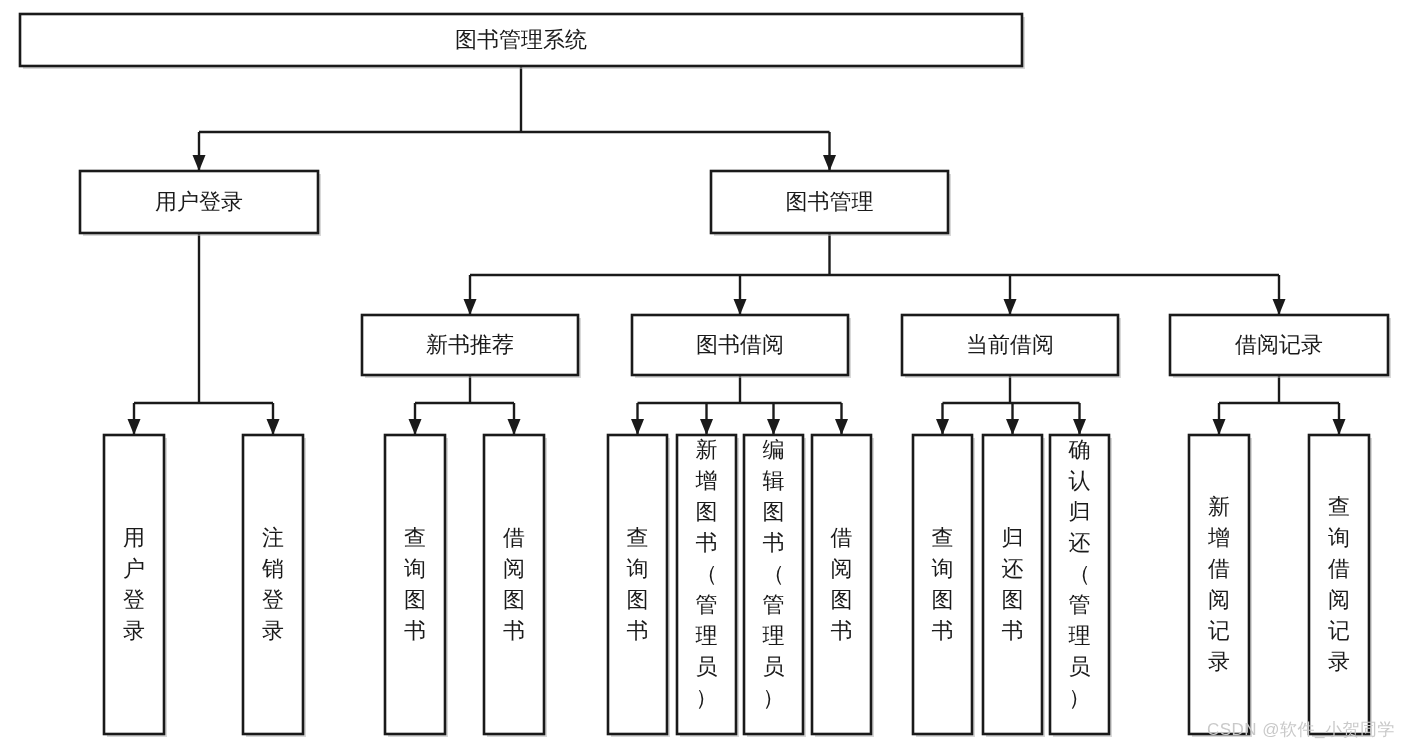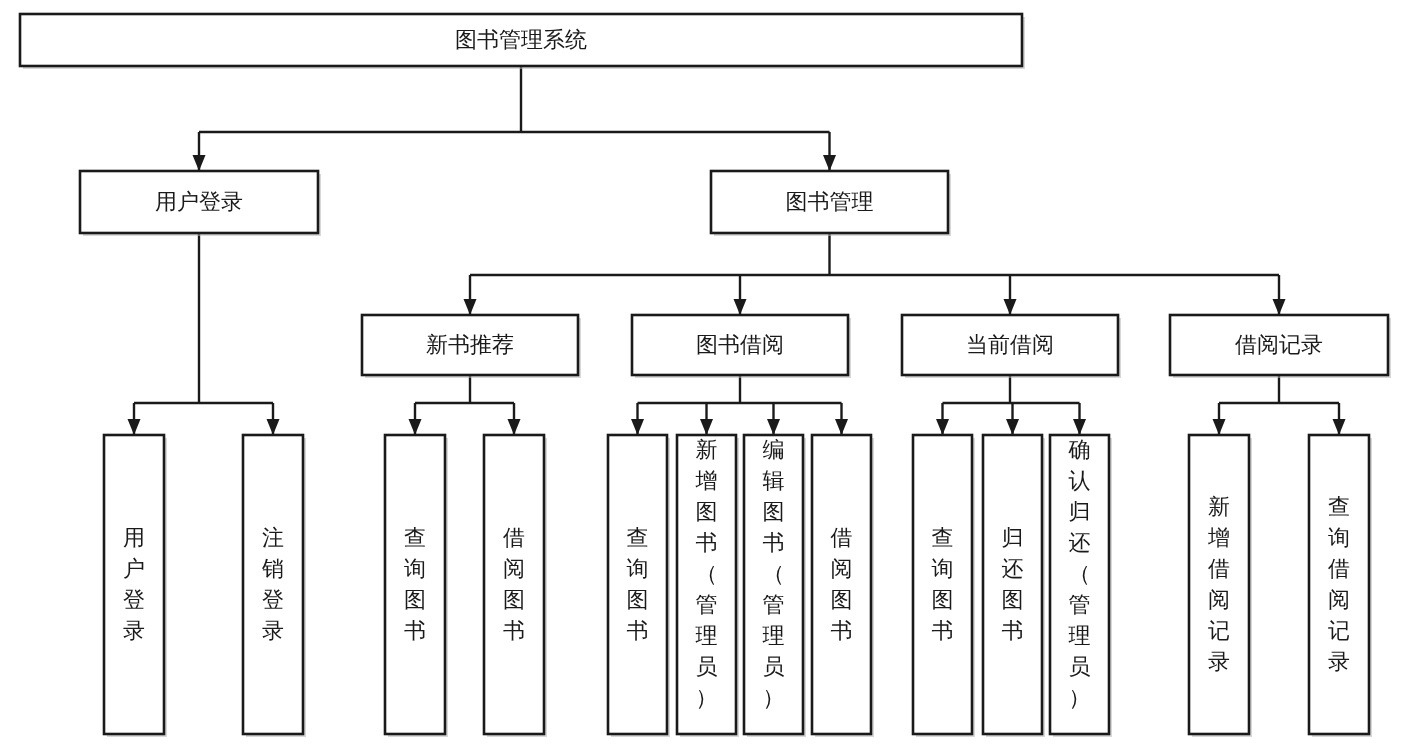--- a/index.html
+++ b/index.html
@@ -224,13 +224,14 @@
           <rect class="node-rect" x="1189" y="435" width="60" height="299"></rect>
           <text class="node-label-v" x="1219" y="513.5"><tspan x="1219" dy="0">新</tspan><tspan x="1219" dy="31">增</tspan><tspan x="1219" dy="31">借</tspan><tspan x="1219" dy="31">阅</tspan><tspan x="1219" dy="31">记</tspan><tspan x="1219" dy="31">录</tspan></text>
         </g>
         <g>
           <rect class="node-shadow" x="1312" y="438" width="60" height="299"></rect>
           <rect class="node-rect" x="1309" y="435" width="60" height="299"></rect>
           <text class="node-label-v" x="1339" y="513.5"><tspan x="1339" dy="0">查</tspan><tspan x="1339" dy="31">询</tspan><tspan x="1339" dy="31">借</tspan><tspan x="1339" dy="31">阅</tspan><tspan x="1339" dy="31">记</tspan><tspan x="1339" dy="31">录</tspan></text>
         </g>
       </g>
     </svg>
+  <div class="watermark">CSDN @软件_小贺同学</div>
 </div>
 
 </body></html>

